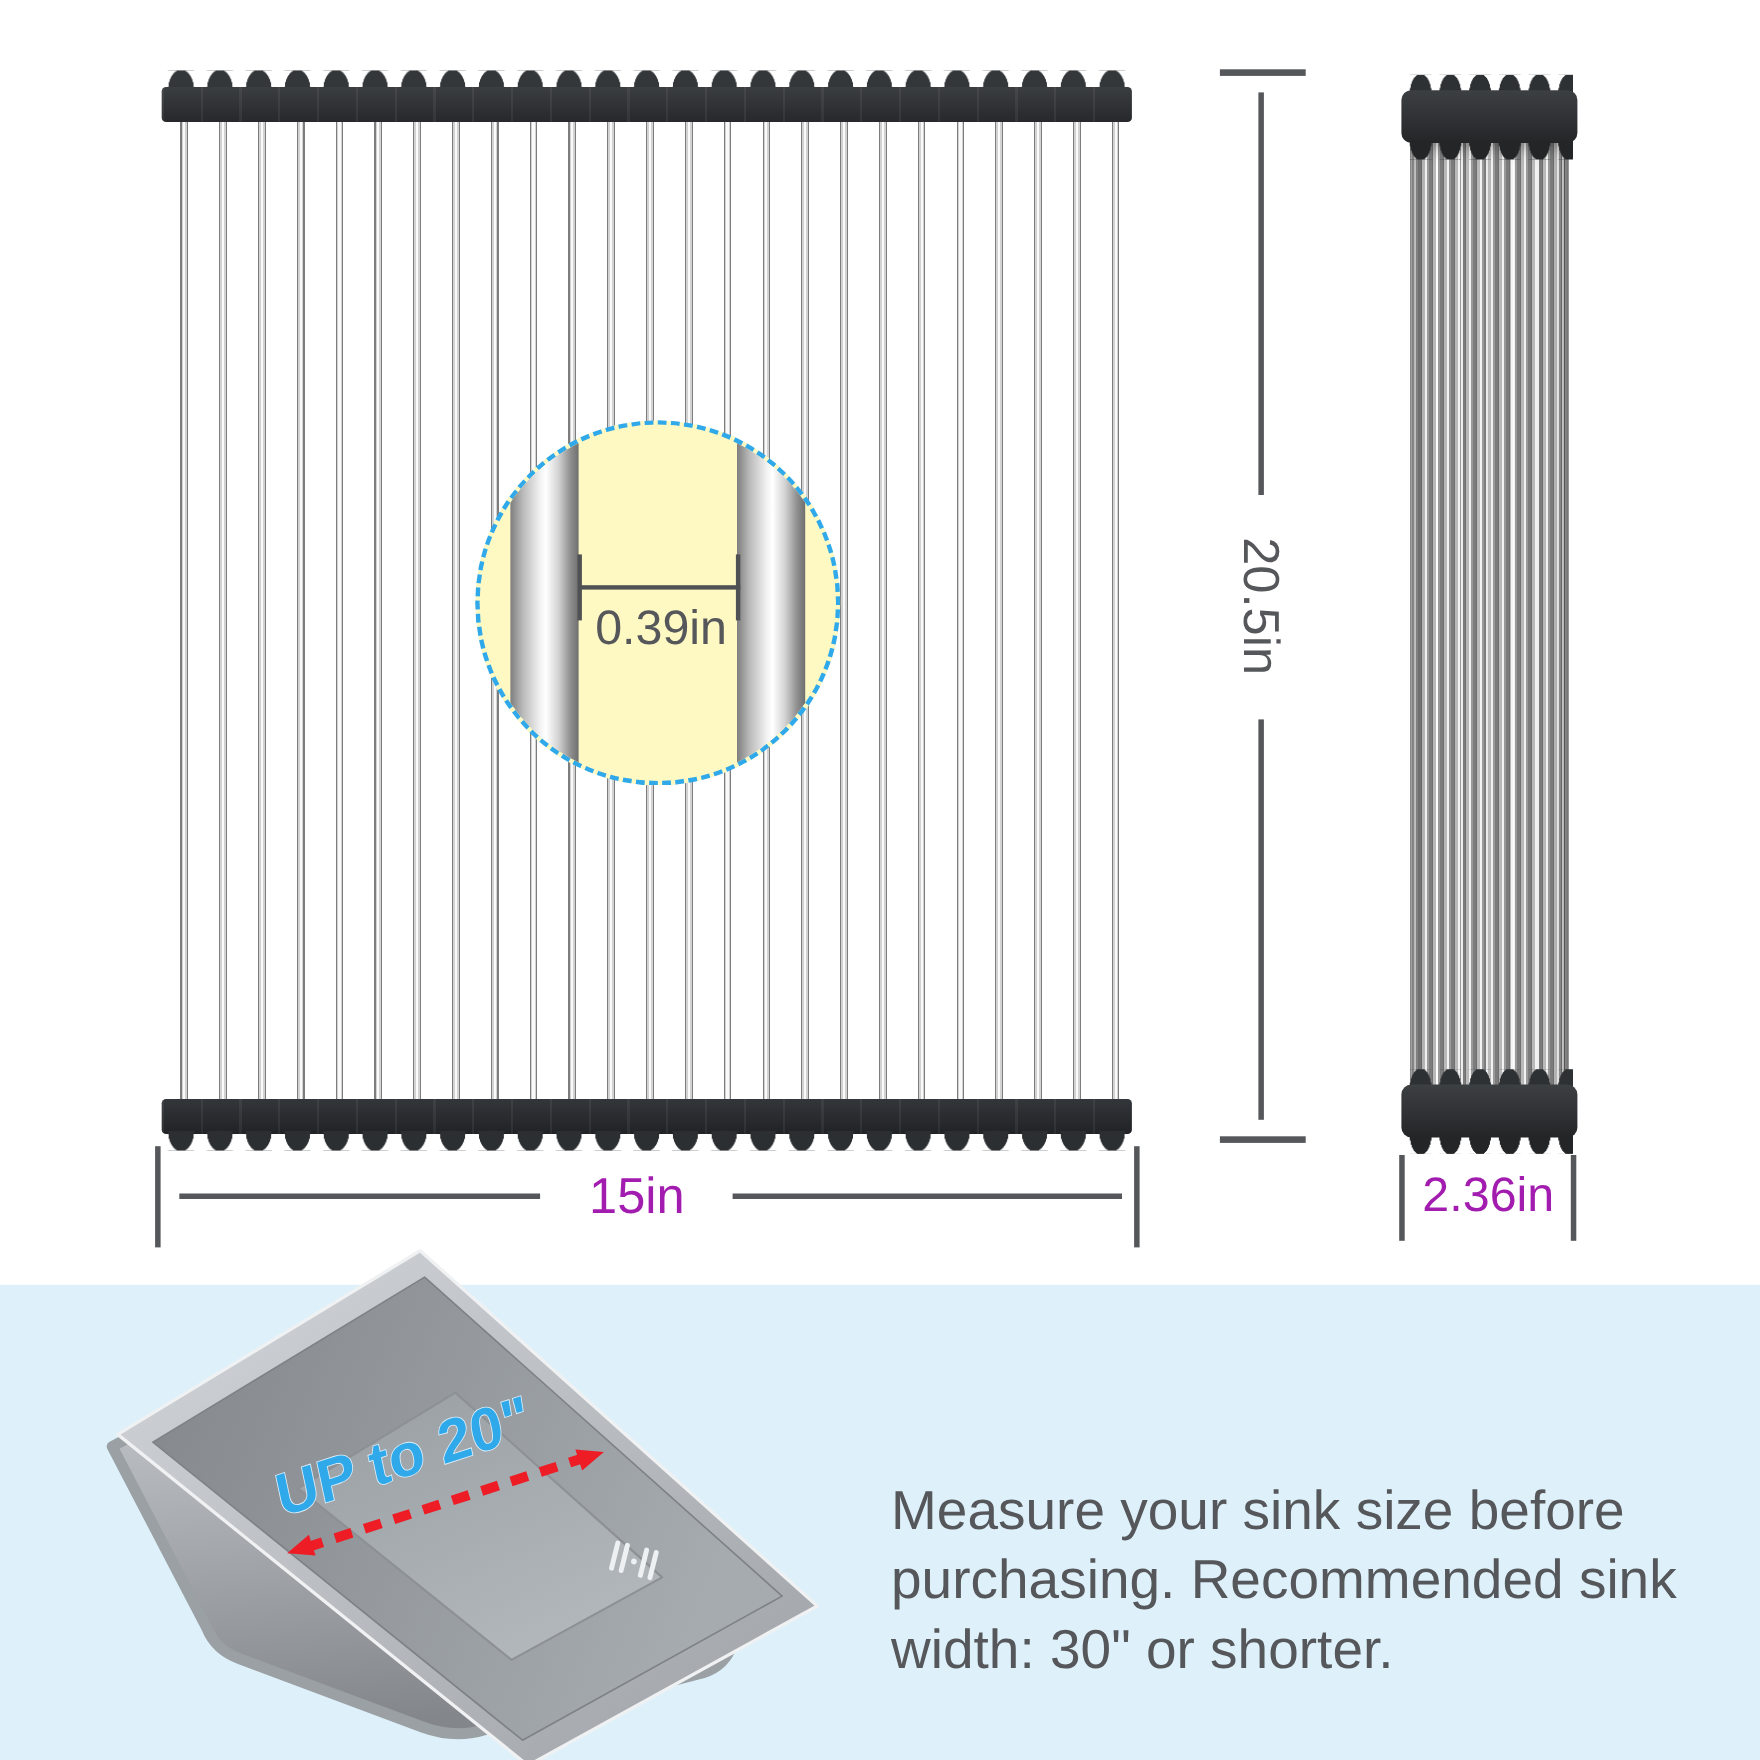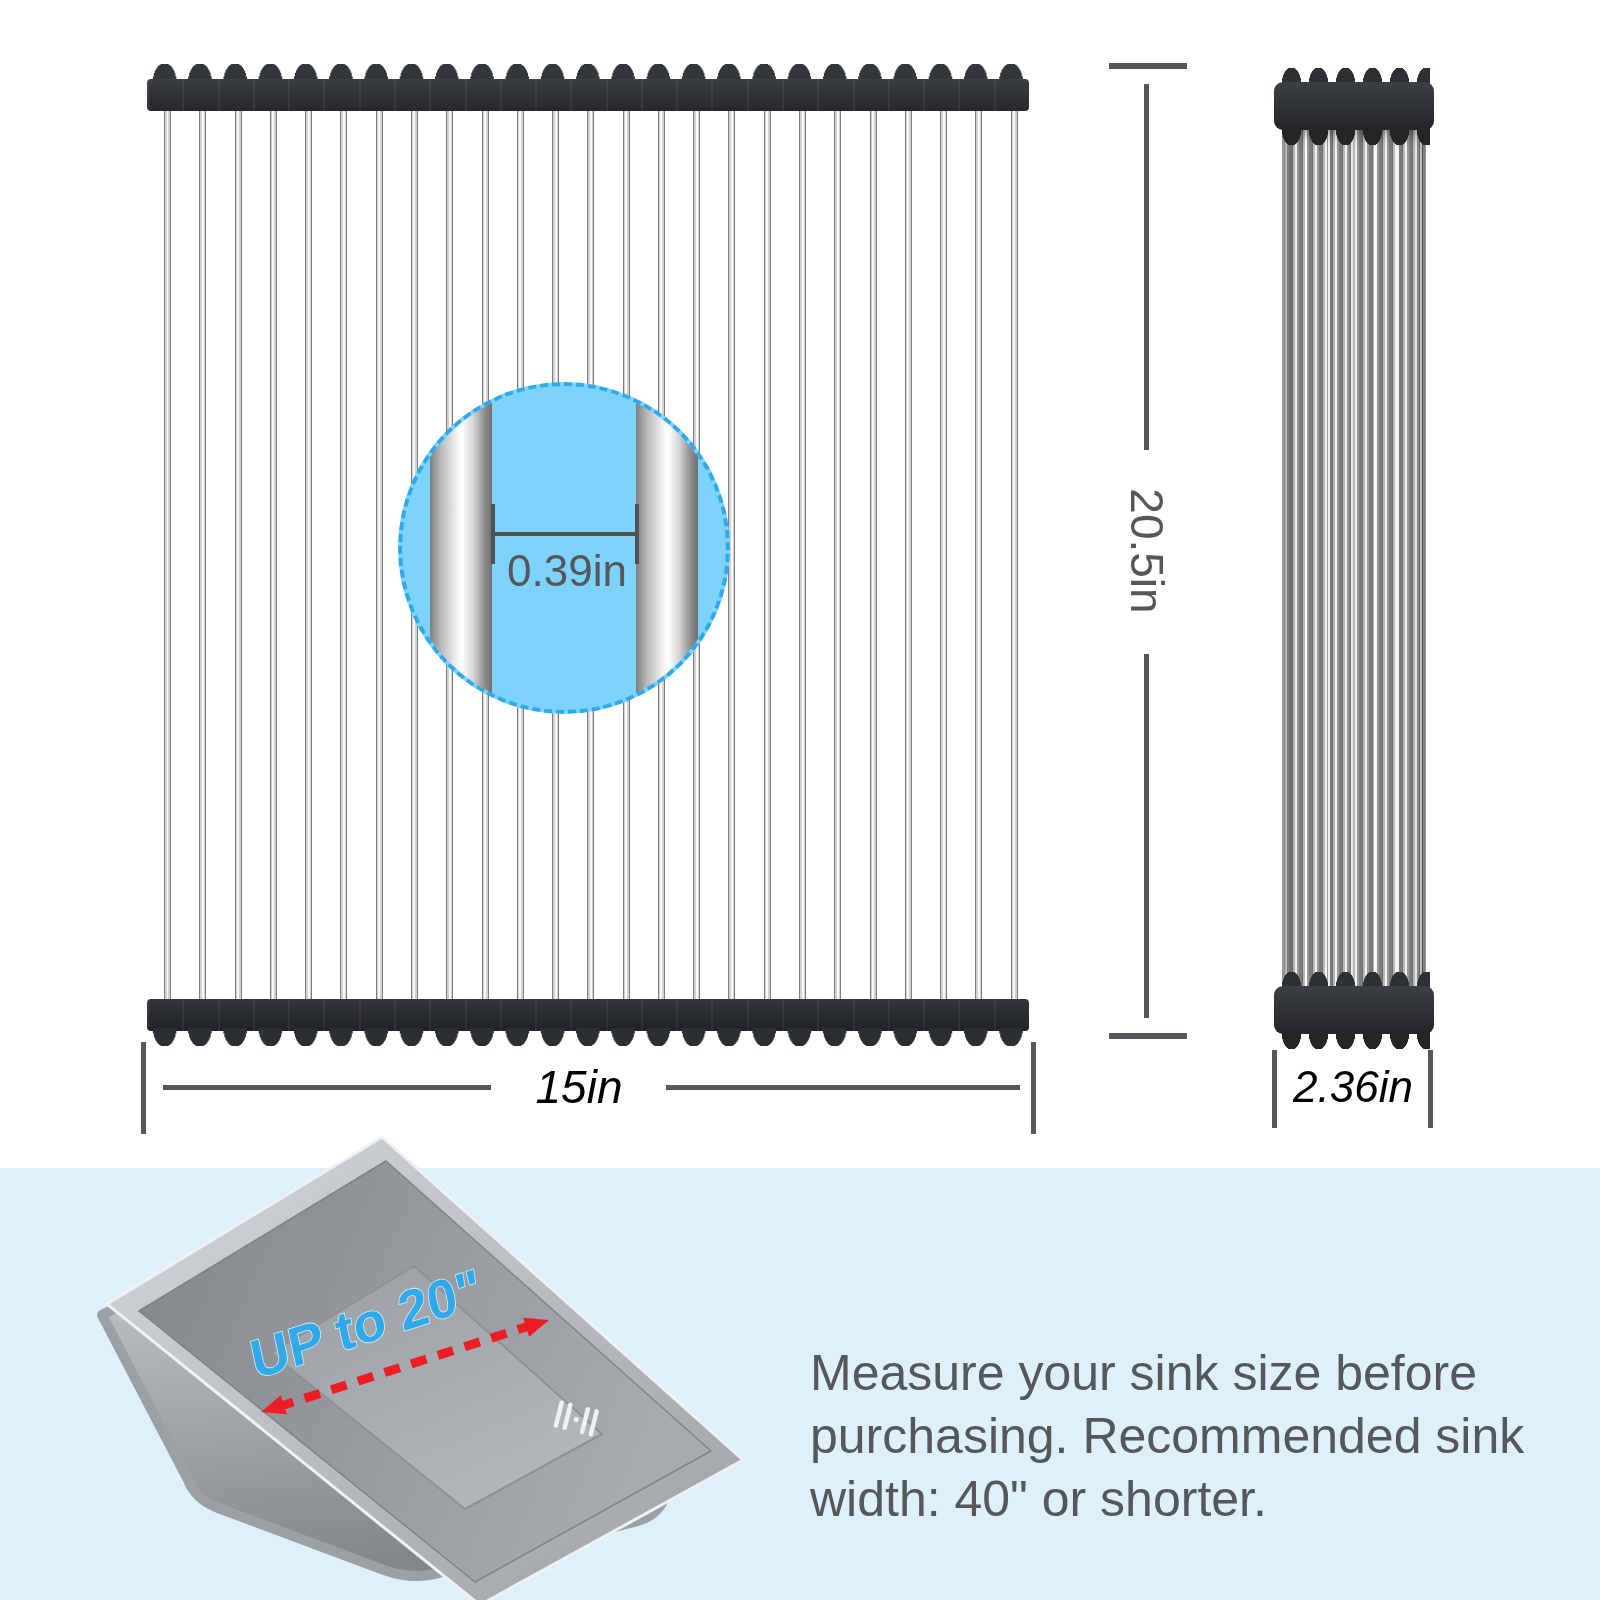--- a/index.html
+++ b/index.html
@@ -23,32 +23,32 @@
   .bump-row{position:absolute;left:0;right:0;height:18px;background-size:35.28px 18px;background-repeat:repeat-x;}
   .bump-row.top{top:0;background-image:radial-gradient(ellipse 12px 19px at 50% 100%, #34373a 97%, transparent 100%);}
   .bump-row.bottom{bottom:0;background-image:radial-gradient(ellipse 12px 19px at 50% 0%, #2c2f32 97%, transparent 100%);}
   .bar-body{position:absolute;left:0;right:0;height:32px;border-radius:4px;}
   .bar-body.top{top:15px;background:linear-gradient(#3b3e41,#26282b);}
   .bar-body.bottom{bottom:15px;background:linear-gradient(#33363a,#202225);}
   .bar-stripes{position:absolute;inset:0;border-radius:4px;
     background:repeating-linear-gradient(90deg, rgba(255,255,255,0.06) 0 2px, transparent 2px 35.28px);}
   
   .zoom-circle{
-    position:absolute;left:398px;top:382px;width:332px;height:332px;border-radius:50%;
-    background:#7dd3fc;border:4px dashed #2fa9e9;box-sizing:border-box;overflow:hidden;
+    position:absolute;left:432px;top:382px;width:332px;height:332px;border-radius:50%;
+    background:#fef9c3;border:4px dashed #2fa9e9;box-sizing:border-box;overflow:hidden;
   }
   .zoom-rod{position:absolute;top:0;bottom:0;width:62px;
     background:linear-gradient(90deg,#7e7e7e,#b9b9b9 18%,#f3f3f3 44%,#ffffff 52%,#d4d4d4 70%,#8f8f8f 88%,#6f6f6f);}
   .zoom-rod.left{left:28px;}
   .zoom-rod.right{left:234px;}
   .tick-v{position:absolute;background:#55575a;width:5px;}
   .tick-h{position:absolute;background:#55575a;height:6px;}
   .dim-line-h{position:absolute;background:#55575a;height:5px;}
   .dim-line-v{position:absolute;background:#55575a;width:5px;}
-  .dim-label{position:absolute;color:#000000;font-size:46px;text-align:center;white-space:nowrap;font-style:italic;}
+  .dim-label{position:absolute;color:#a21caf;font-size:46px;text-align:center;white-space:nowrap;}
   .gap-tick{position:absolute;width:4px;height:60px;background:#4f5154;top:118px;}
   .gap-line{position:absolute;height:4px;background:#4f5154;top:146px;left:91px;width:146px;}
   .gap-label{position:absolute;left:60px;top:160px;width:210px;text-align:center;color:#55575a;font-size:44px;}
   .rot-label{
     position:absolute;left:1147px;top:552px;width:220px;margin-left:-110px;margin-top:-28px;
     transform:rotate(90deg);font-size:46px;color:#55575a;text-align:center;white-space:nowrap;
   }
   
   .rack-side{position:absolute;left:1274px;top:66px;width:160px;height:984px;}
   .side-bundle{
@@ -172,15 +172,15 @@
       <g>
         <line x1="238" y1="307" x2="492" y2="225" stroke="#ee1c25" stroke-width="9" stroke-dasharray="16 12"></line>
         <polygon points="0,0 -24,10 -24,-10" transform="translate(509,220) rotate(-17.8)" fill="#ee1c25"></polygon>
         <polygon points="0,0 -24,10 -24,-10" transform="translate(221,312) rotate(162.2)" fill="#ee1c25"></polygon>
       </g>
 
       <text transform="translate(330,242) rotate(-18) skewX(-6)" text-anchor="middle" font-size="54" font-weight="bold" fill="#2fa9e9" stroke="#ddeefa" stroke-width="1.5" paint-order="stroke" font-family="Liberation Sans, sans-serif">UP to 20"</text>
     </svg>
   </div>
 
-  <div class="note-body">Measure your sink size before purchasing. Recommended sink width: 40" or shorter.</div>
+  <div class="note-body">Measure your sink size before purchasing. Recommended sink width: 30" or shorter.</div>
 
 </div>
 
 </body></html>

